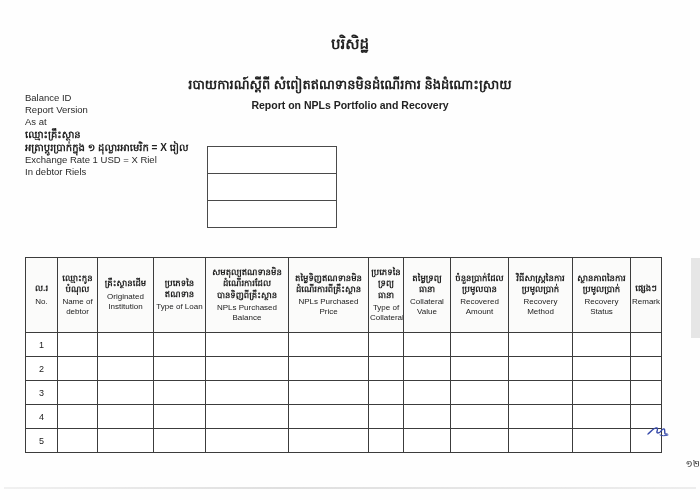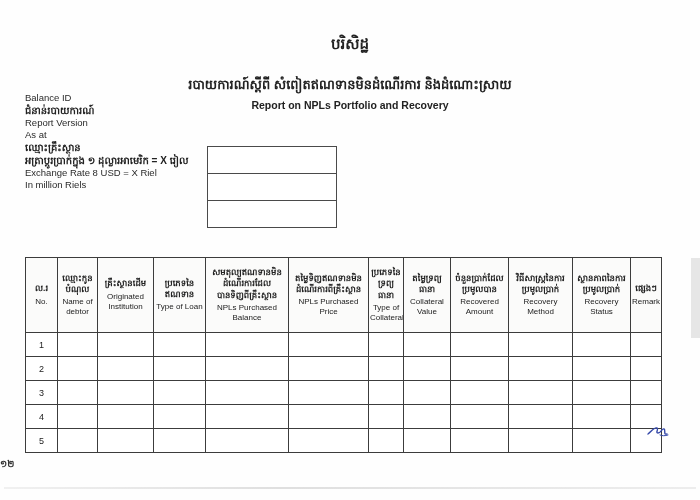--- a/index.html
+++ b/index.html
@@ -32,45 +32,44 @@
   
   .npl-table{position:absolute;left:25px;top:257px;border-collapse:collapse;table-layout:fixed;width:636px;}
   .npl-table th,.npl-table td{border:1px solid #3c3c3c;padding:0 1px;overflow:hidden;}
   .npl-table th{height:74px;vertical-align:middle;text-align:center;background:#fbfbfa;font-weight:normal;}
   .th-kh{font-size:8.5px;font-weight:bold;line-height:1.35;display:block;word-wrap:break-word;}
   .th-en{font-size:8px;line-height:1.25;display:block;margin-top:2px;}
   .npl-table td{height:23px;background:#fff;}
   .td-no{text-align:center;font-size:9px;}
 
   
-  .page-number{position:absolute;left:0;right:0;top:458px;text-align:left;font-size:9.5px;font-weight:bold;color:#333;}
+  .page-number{position:absolute;left:0;right:0;top:458px;text-align:right;font-size:9.5px;font-weight:normal;color:#333;}
 
   
   .sig-mark{position:absolute;left:645px;top:423px;width:26px;height:16px;}
 </style>
 </head>
 <body>
 
 <div class="page">
 
   <div class="title-block">
     <div class="title-kh-1">បរិសិដ្ឋ</div>
     <div class="title-kh-2">របាយការណ៍ស្តីពី សំពៀតឥណទានមិនដំណើរការ និងដំណោះស្រាយ</div>
     <div class="title-en">Report on NPLs Portfolio and Recovery</div>
   </div>
 
   <div class="form-block">
     <div class="f-en">Balance ID</div>
-    <div class="f-kh">ជំនាន់របាយការណ៍</div>
     <div class="f-en">Report Version</div>
     <div class="f-en">As at</div>
     <div class="f-kh">ឈ្មោះគ្រឹះស្ថាន</div>
     <div class="f-kh">អត្រាប្តូរប្រាក់ក្នុង ១ ដុល្លារអាមេរិក = X រៀល</div>
-    <div class="f-en">Exchange Rate 8 USD = X Riel</div>
-    <div class="f-en">In million Riels</div>
+    <div class="f-en">Exchange Rate 1 USD = X Riel</div>
+    <div class="f-en">In debtor Riels</div>
   </div>
 
   <div class="input-stack">
     <div class="input-box"></div>
     <div class="input-box"></div>
     <div class="input-box"></div>
   </div>
 
   <table class="npl-table">
     <colgroup>

